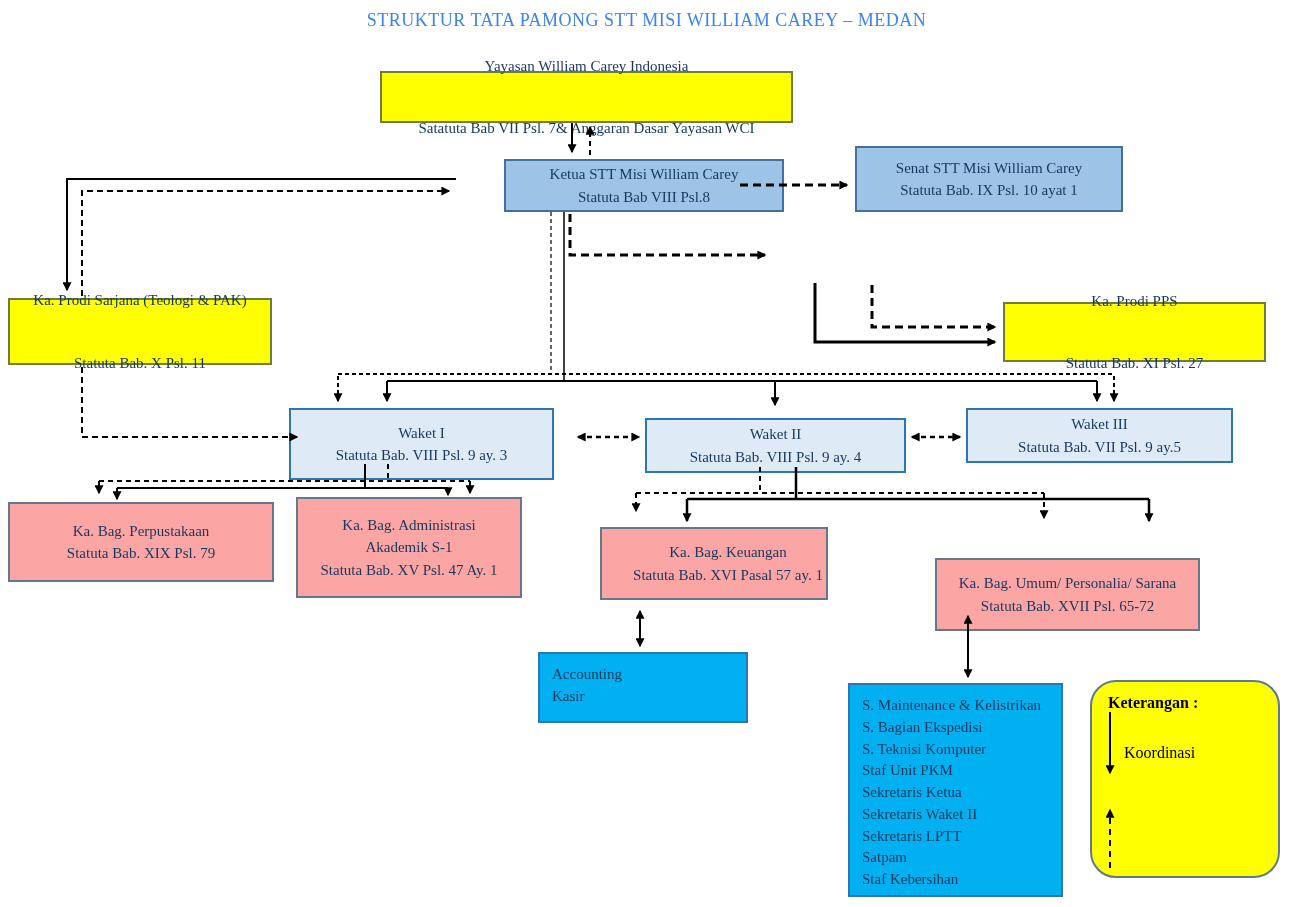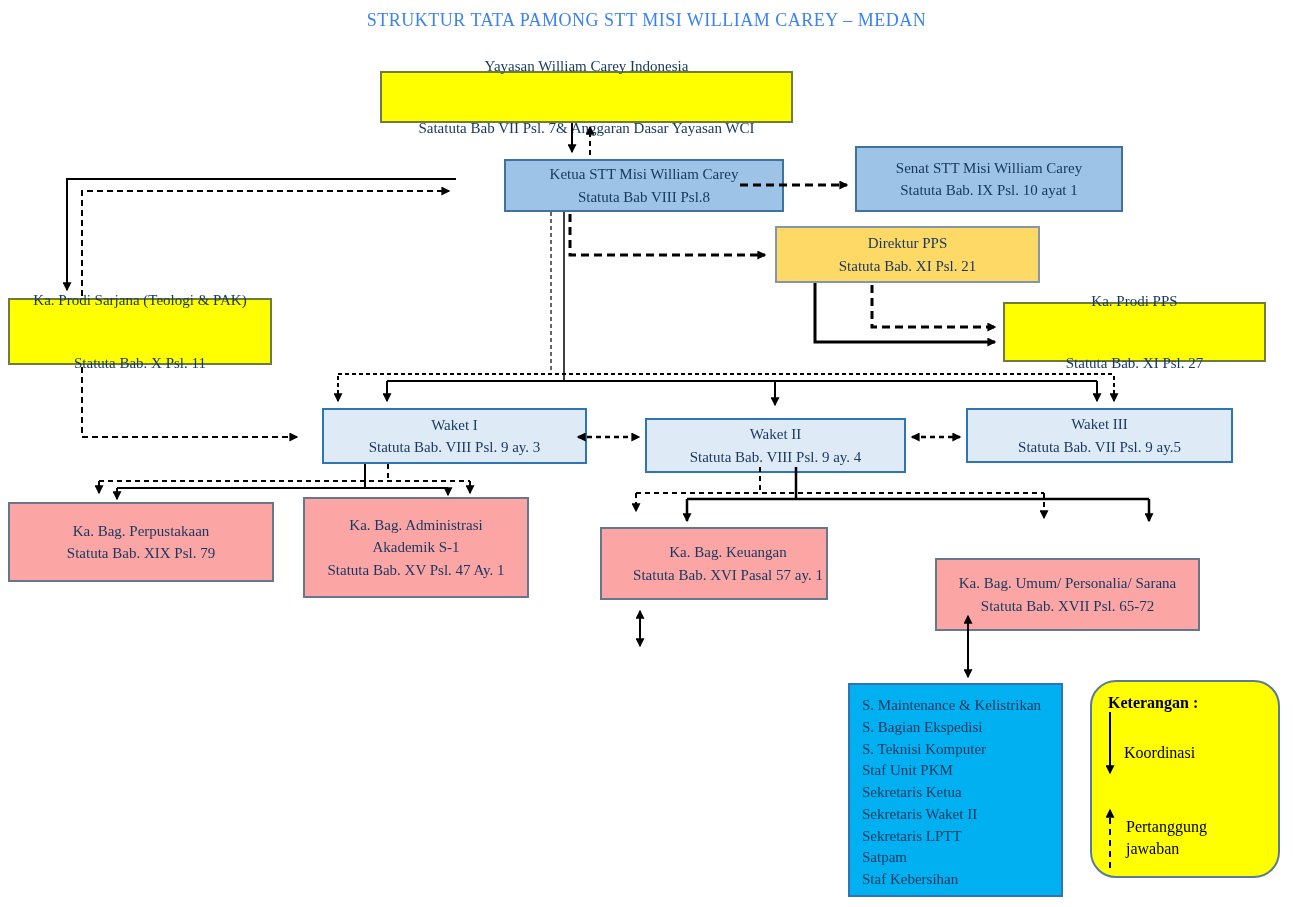--- a/index.html
+++ b/index.html
@@ -105,83 +105,82 @@
   <div class="box fill-blue" style="left:456px;top:159px;width:280px;height:53px;margin-left:48px;">
     <span>Ketua STT Misi William Carey</span>
     <span>Statuta Bab VIII Psl.8</span>
   </div>
 
   <div class="box fill-blue" style="left:855px;top:146px;width:268px;height:66px;">
     <span>Senat STT Misi William Carey</span>
     <span>Statuta Bab. IX Psl. 10 ayat 1</span>
   </div>
 
-  <div class="box fill-orange" style="left:775px;top:226px;width:265px;height:57px;">
-    <span>Direktur PPS</span>
-    <span>Statuta Bab. XI Psl. 21</span>
-  </div>
 
   <div class="box fill-yellow" style="left:8px;top:298px;width:264px;height:67px;">
     <span>Ka. Prodi Sarjana (Teologi &amp; PAK)</span>
     <span>Statuta Bab. X Psl. 11</span>
   </div>
 
   <div class="box fill-yellow" style="left:1003px;top:302px;width:263px;height:60px;">
     <span>Ka. Prodi PPS</span>
     <span>Statuta Bab. XI Psl. 27</span>
   </div>
 
-  <div class="box fill-ltblue" style="left:322px;top:408px;width:265px;height:56px;text-align:right;">
+  <div class="box fill-ltblue" style="left:289px;top:408px;width:265px;height:72px;text-align:right;">
     <span>Waket I</span>
     <span>Statuta Bab. VIII Psl. 9 ay. 3</span>
   </div>
 
   <div class="box fill-ltblue" style="left:645px;top:412px;width:261px;height:55px;margin-top:6px;">
     <span>Waket II</span>
     <span>Statuta Bab. VIII Psl. 9 ay. 4</span>
   </div>
 
   <div class="box fill-ltblue" style="left:966px;top:408px;width:267px;height:55px;">
     <span>Waket III</span>
     <span>Statuta Bab. VII Psl. 9 ay.5</span>
   </div>
 
   <div class="box fill-gray" style="left:8px;top:502px;width:266px;height:80px;">
     <span>Ka. Bag. Perpustakaan</span>
     <span>Statuta Bab. XIX Psl. 79</span>
   </div>
 
-  <div class="box fill-gray" style="left:303px;top:497px;width:226px;height:101px;">
+  <div class="box fill-gray" style="left:296px;top:497px;width:226px;height:101px;">
     <span>Ka. Bag. Administrasi</span>
     <span>Akademik S-1</span>
     <span>Statuta Bab. XV Psl. 47 Ay. 1</span>
   </div>
 
   <div class="box fill-gray" style="left:600px;top:527px;width:228px;height:73px;padding-left:28px;">
     <span>Ka. Bag. Keuangan</span>
     <span>Statuta Bab. XVI Pasal 57 ay. 1</span>
   </div>
 
   <div class="box fill-gray" style="left:935px;top:558px;width:265px;height:73px;">
     <span>Ka. Bag. Umum/ Personalia/ Sarana</span>
     <span>Statuta Bab. XVII Psl. 65-72</span>
   </div>
 
+  <div class="box fill-cyan left-align" style="left:538px;top:652px;width:210px;height:71px;">
+    <span>Accounting</span>
+    <span>Kasir</span>
+  </div>
 
   <div class="box fill-cyan left-align" style="left:848px;top:683px;width:215px;height:214px;">
     <span>S. Maintenance &amp; Kelistrikan</span>
     <span>S. Bagian Ekspedisi</span>
     <span>S. Teknisi Komputer</span>
     <span>Staf Unit PKM</span>
     <span>Sekretaris Ketua</span>
     <span>Sekretaris Waket II</span>
     <span>Sekretaris LPTT</span>
     <span>Satpam</span>
     <span>Staf Kebersihan</span>
   </div>
 
   <div class="legend">
     <div class="legend-title">Keterangan :</div>
     <div class="lbl-koordinasi">Koordinasi</div>
-    <div class="lbl-pertanggung">Pertanggung jawaban</div>
   </div>
 
 </div>
 
 </body></html>

